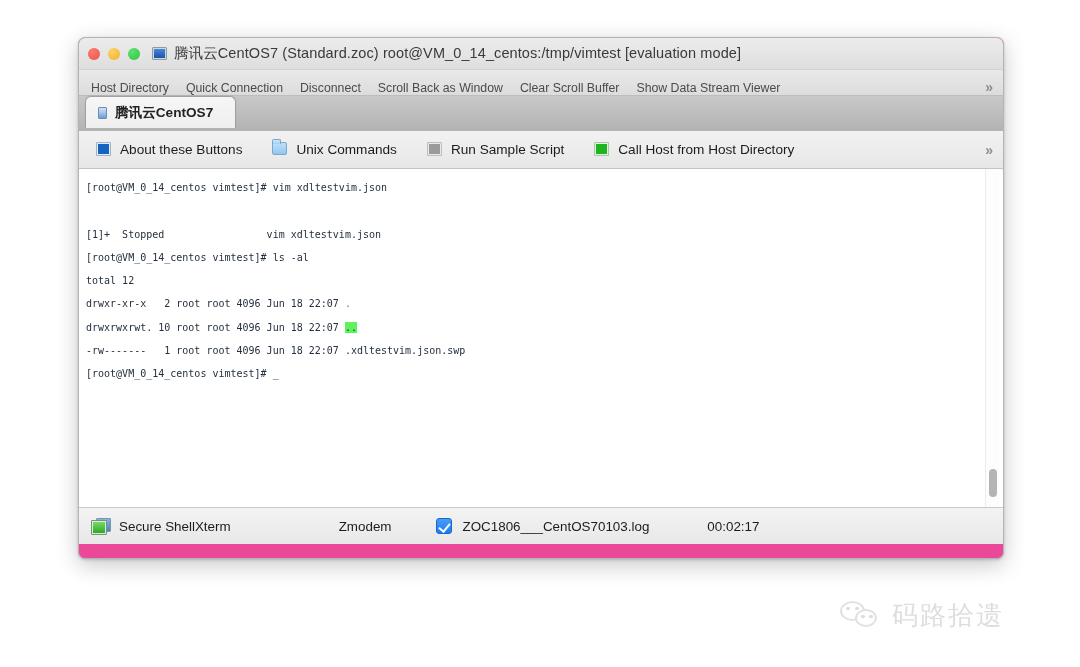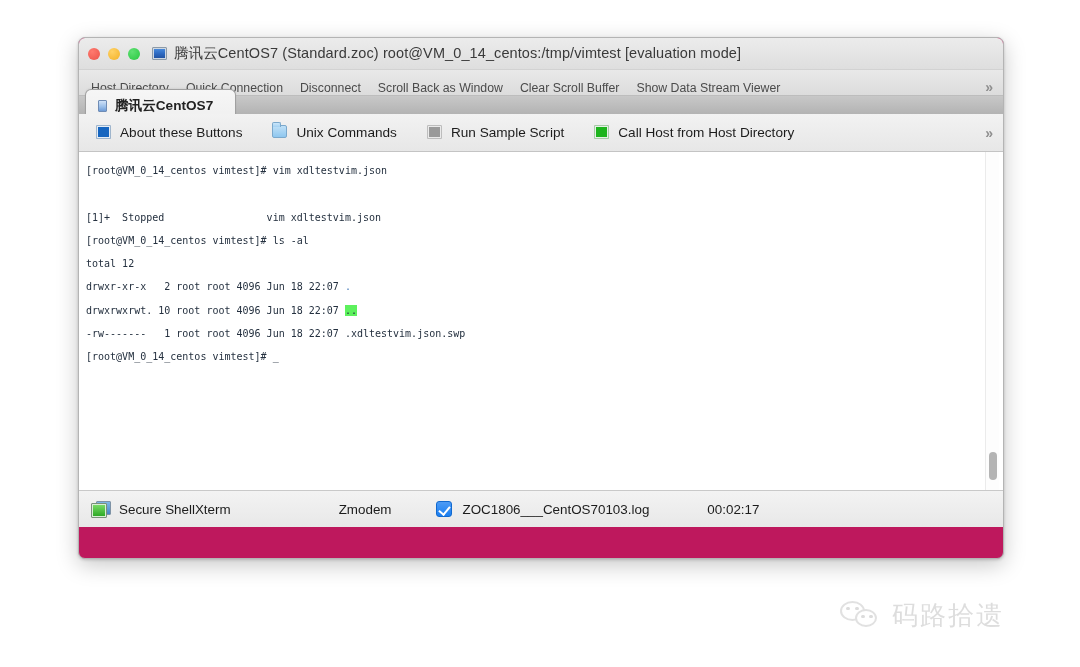--- a/index.html
+++ b/index.html
@@ -14,21 +14,21 @@
   }
 
   
   #window {
     position: absolute;
     left: 78px;
     top: 37px;
     width: 926px;
     height: 522px;
     border-radius: 7px;
-    background: #be185d;
+    background: #ec4899;
     box-shadow: 0 6px 22px rgba(0,0,0,0.22), 0 1px 3px rgba(0,0,0,0.18);
     overflow: hidden;
     border: 1px solid #b4b4b4;
   }
 
   
   #titlebar {
     height: 32px;
     background: linear-gradient(to bottom, #ececec 0%, #dedede 100%);
     display: flex;
@@ -85,24 +85,24 @@
     position: absolute;
     right: 12px;
     font-size: 14px;
     color: #8e8e8e;
     font-weight: bold;
     letter-spacing: -2px;
   }
 
   
   #tabstrip {
-    height: 18px;
+    height: 35px;
     background: linear-gradient(to bottom, #c8c8c8 0%, #b3b3b3 100%);
     display: flex;
-    align-items: center;
+    align-items: flex-start;
     padding-left: 6px;
     position: relative;
   }
   #tab-active {
     height: 32px;
     background: linear-gradient(to bottom, #f6f6f6 0%, #efefef 100%);
     border: 1px solid #a0a0a0;
     border-bottom: none;
     border-radius: 6px 6px 0 0;
     display: flex;

